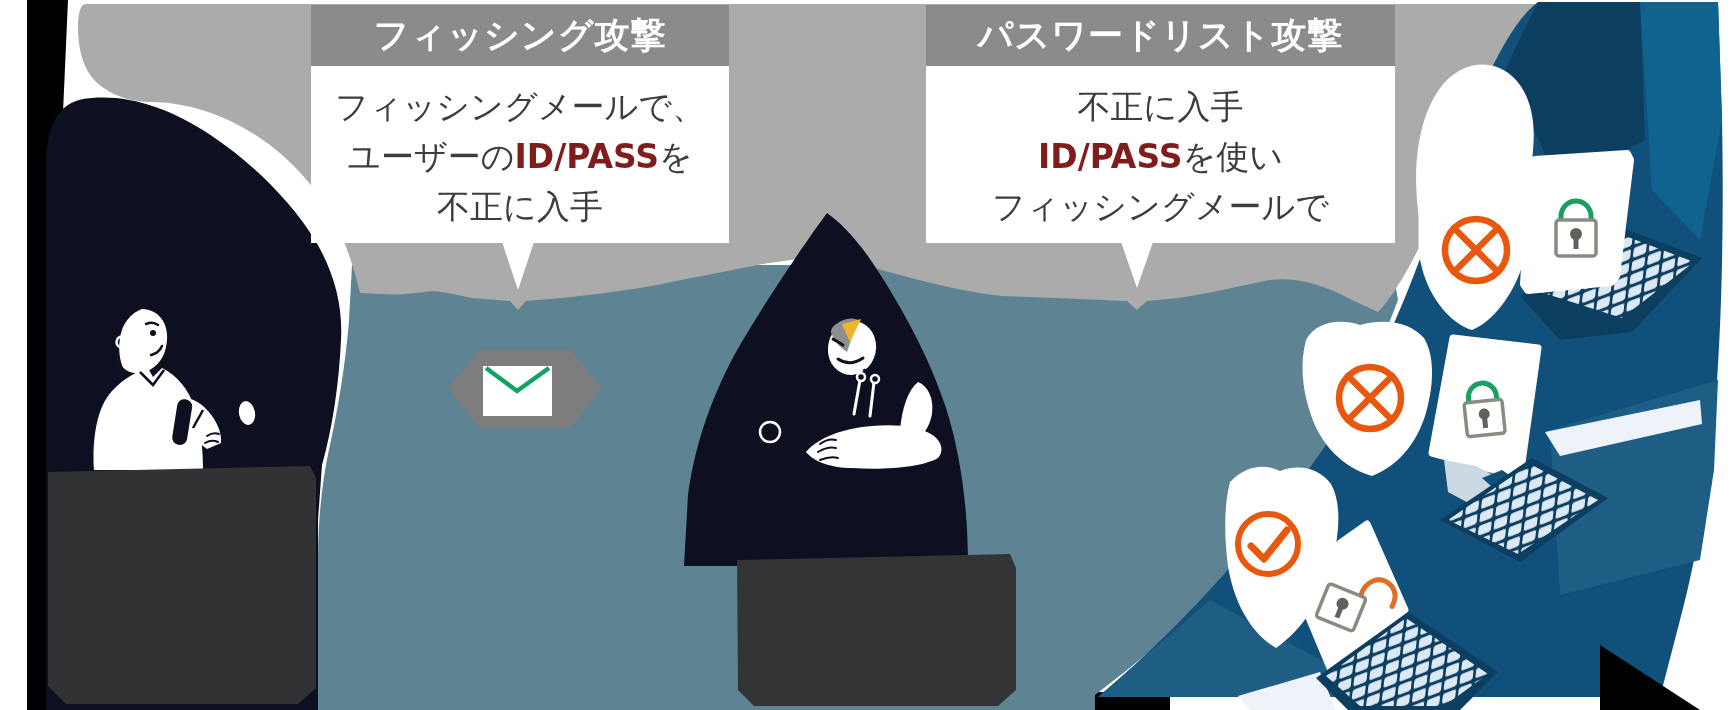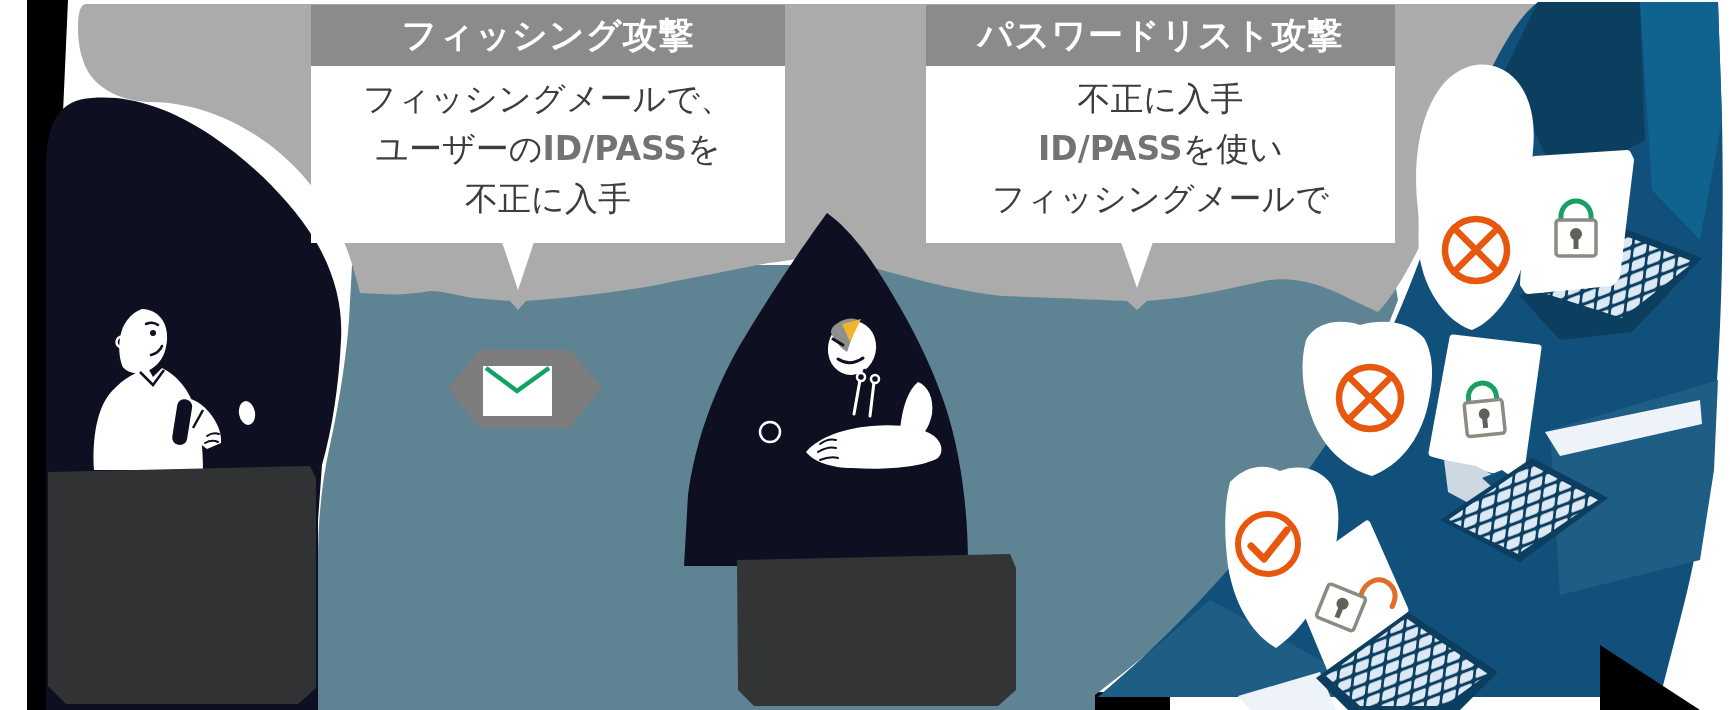--- a/index.html
+++ b/index.html
@@ -3,24 +3,24 @@
 <meta charset="utf-8">
 <style>
   html,body{margin:0;padding:0;background:#fff;}
   .stage{position:relative;width:1730px;height:710px;overflow:hidden;background:#fff;
          font-family:"DejaVu Sans","Liberation Sans",sans-serif;}
   .stage svg{position:absolute;left:0;top:0;}
   .bubble{position:absolute;top:5px;z-index:5;}
   .bubble .hd{height:61px;background:#8B8B8B;color:#fff;font-weight:bold;font-size:35px;
               display:flex;align-items:center;justify-content:center;letter-spacing:1px;}
   .bubble .bd{background:#fff;color:#3B3D42;font-size:33px;text-align:center;height:177px;
-              box-sizing:border-box;padding-top:8px;}
+              box-sizing:border-box;padding-top:16px;}
   .bubble .ln{line-height:50px;white-space:nowrap;}
-  .hl{color:#737373;font-weight:bold;}
-  #bubble-phishing{left:311px;width:474px;}
+  .hl{color:#7f1d1d;font-weight:bold;}
+  #bubble-phishing{left:311px;width:418px;}
   #bubble-passwordlist{left:926px;width:469px;}
 </style>
 </head>
 <body>
 
 <div class="stage">
 
 <svg width="1730" height="710" viewBox="0 0 1730 710">
   <defs>
     <pattern id="keys1" width="17" height="12" patternUnits="userSpaceOnUse" patternTransform="rotate(-21) skewX(-28)">

